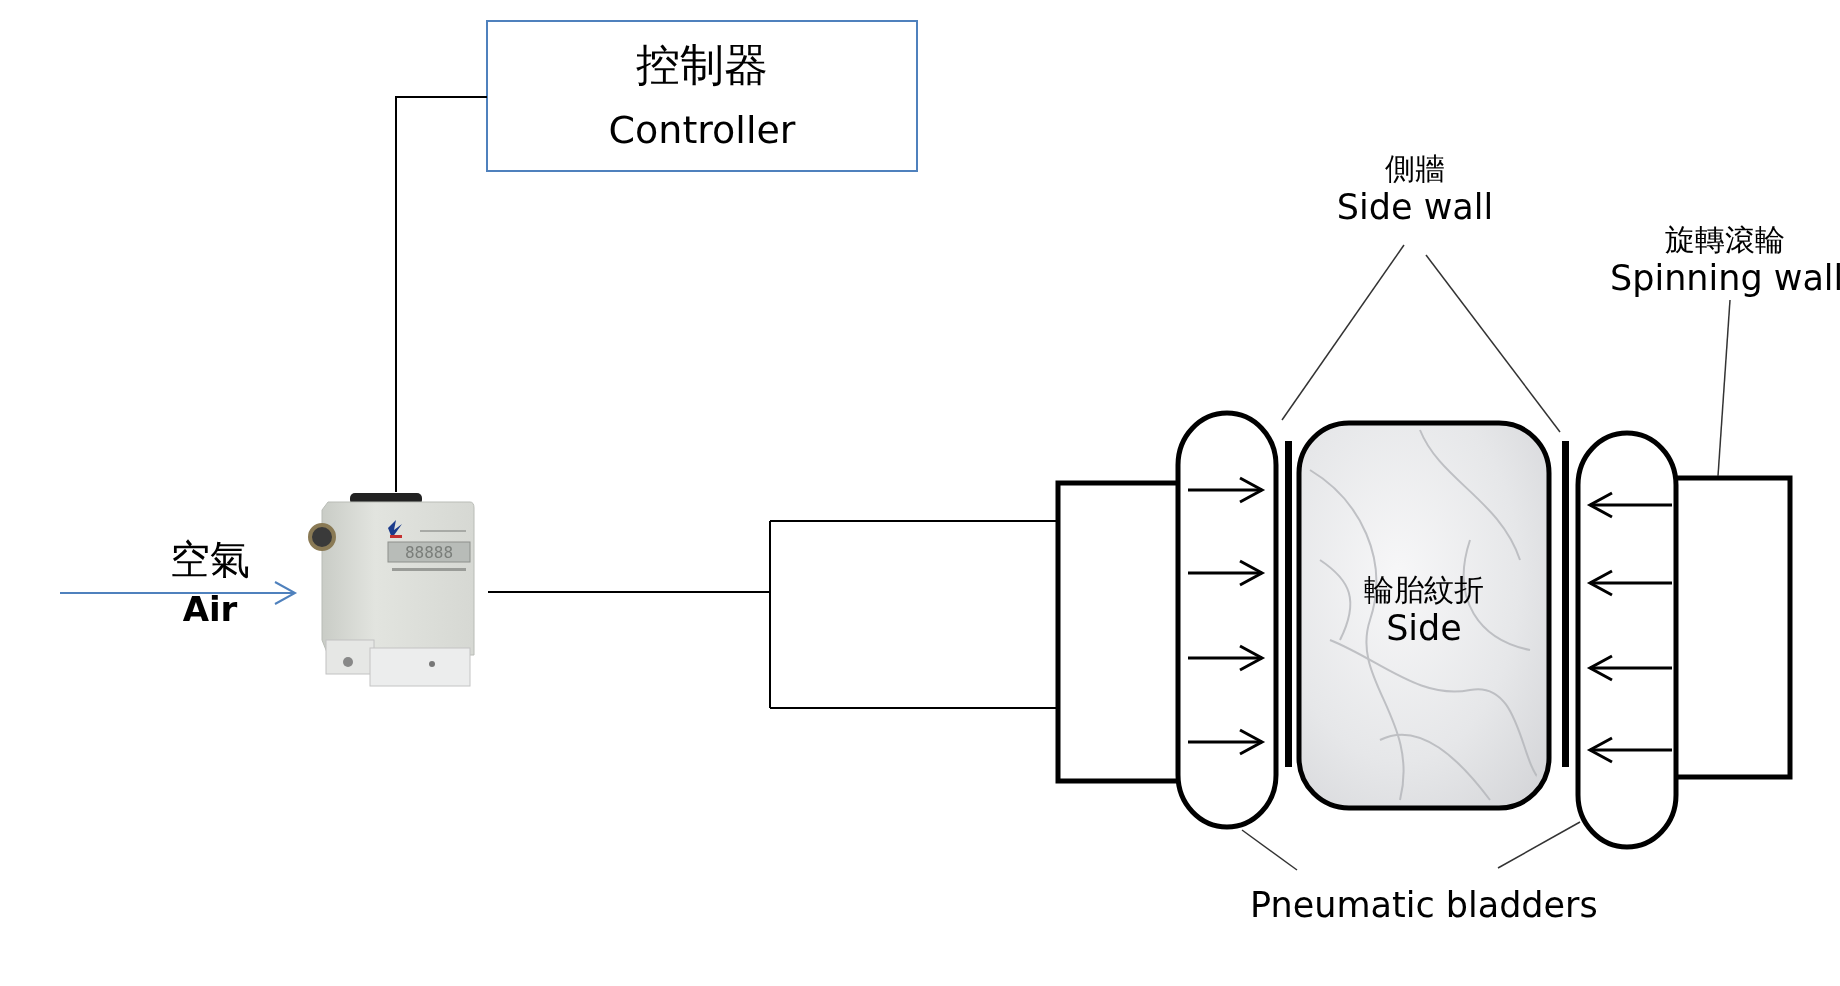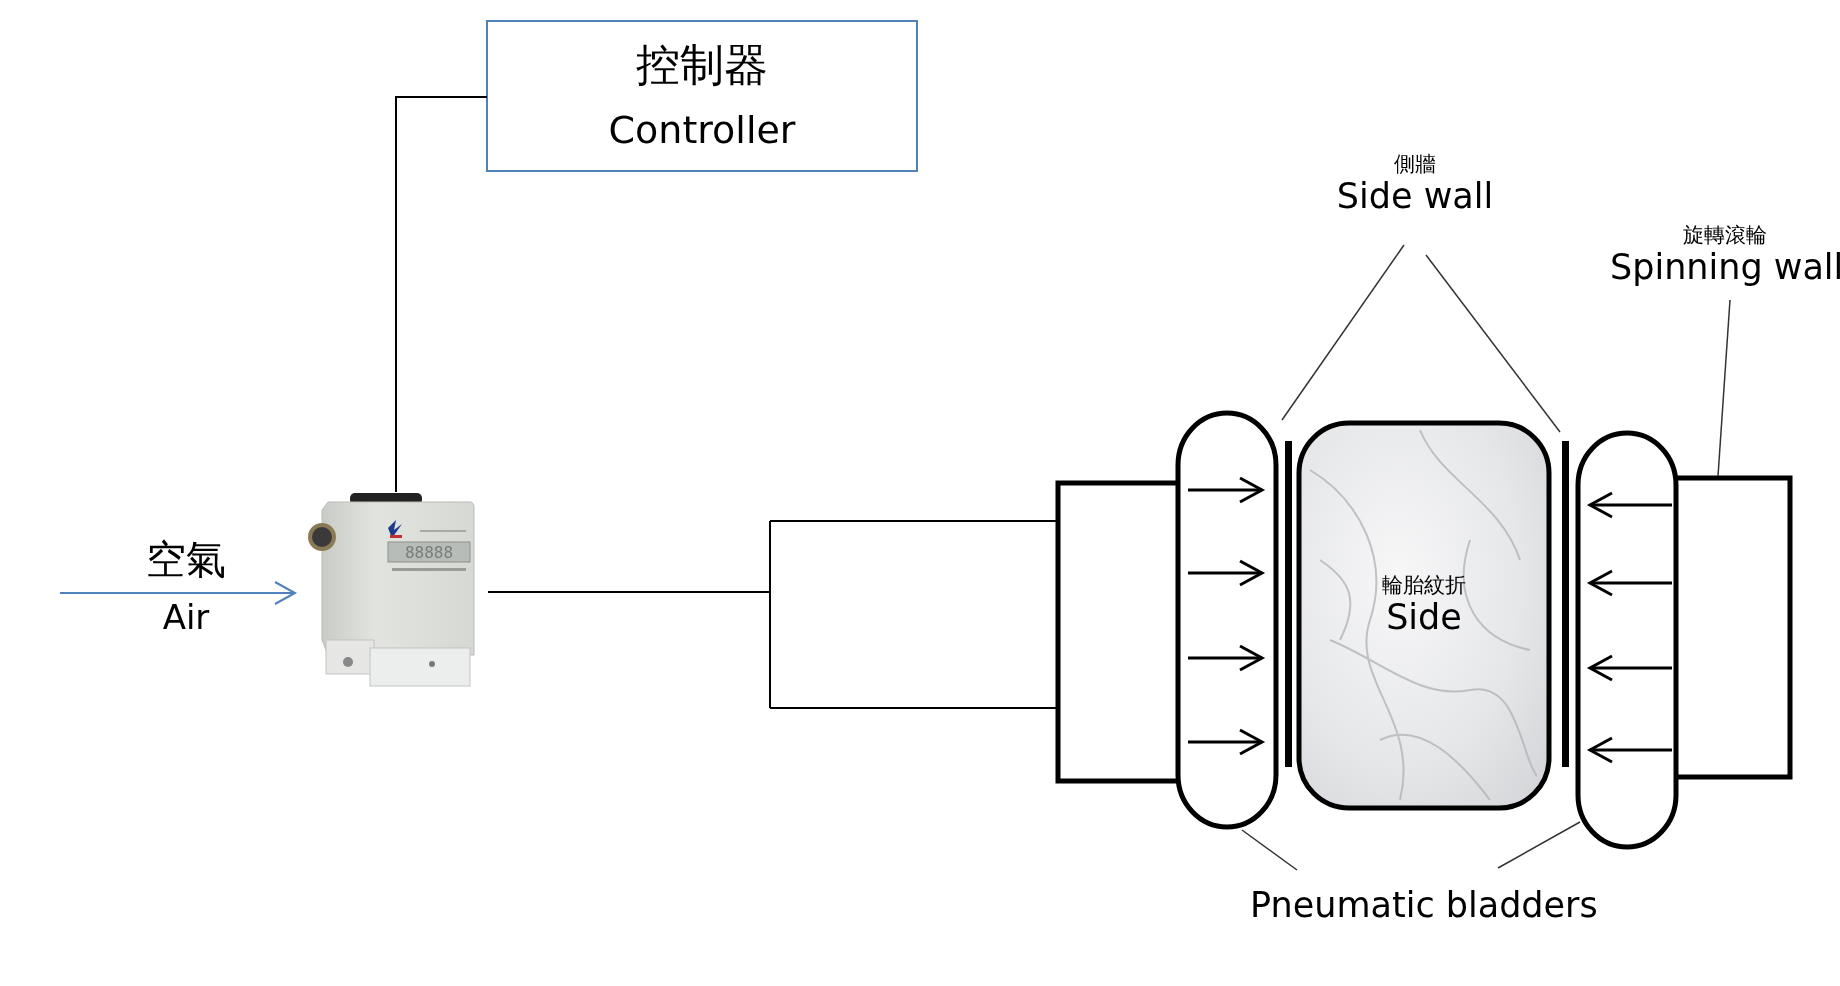--- a/index.html
+++ b/index.html
@@ -1,20 +1,20 @@
 <!DOCTYPE html>
 <html><head>
 <meta charset="utf-8">
 <style>
   html, body { margin: 0; padding: 0; background: #ffffff; }
   body { width: 1840px; height: 986px; position: relative; overflow: hidden;
          font-family: "DejaVu Sans", "Liberation Sans", sans-serif; color: #000; }
   #diagram { position: absolute; left: 0; top: 0; }
   .lbl { position: absolute; text-align: center; white-space: nowrap; line-height: 1.15; }
-  .zh { font-size: 21px; }
+  .zh { font-size: 30px; }
   .en { font-size: 35px; }
   .big-zh { font-size: 44px; }
   .big-en { font-size: 38px; }
   .mid-zh { font-size: 40px; }
   .mid-en { font-size: 34px; }
 </style>
 </head>
 <body>
 
 <svg id="diagram" width="1840" height="986" viewBox="0 0 1840 986">
@@ -137,23 +137,23 @@
     <line x1="1242" y1="830" x2="1297" y2="870"></line>
     <line x1="1580" y1="822" x2="1498" y2="868"></line>
   </g>
 </svg>
 
 <div class="lbl" style="left:487px; top:40px; width:430px;">
   <div class="big-zh">控制器</div>
   <div class="big-en" style="margin-top:18px;">Controller</div>
 </div>
 
-<div class="lbl" style="left:116px; top:536px; width:140px;">
+<div class="lbl" style="left:140px; top:536px; width:140px;">
   <div class="mid-zh">空氣</div>
-  <div class="mid-en" style="margin-top:16px;">Air</div>
+  <div class="mid-en" style="margin-top:8px;font-weight:bold;">Air</div>
 </div>
 
 <div class="lbl" style="left:1330px; top:152px; width:170px;">
   <div class="zh">側牆</div>
   <div class="en">Side wall</div>
 </div>
 
 <div class="lbl" style="left:1610px; top:217px; width:230px;margin-top:6px;">
   <div class="zh">旋轉滾輪</div>
   <div class="en">Spinning wall</div>

